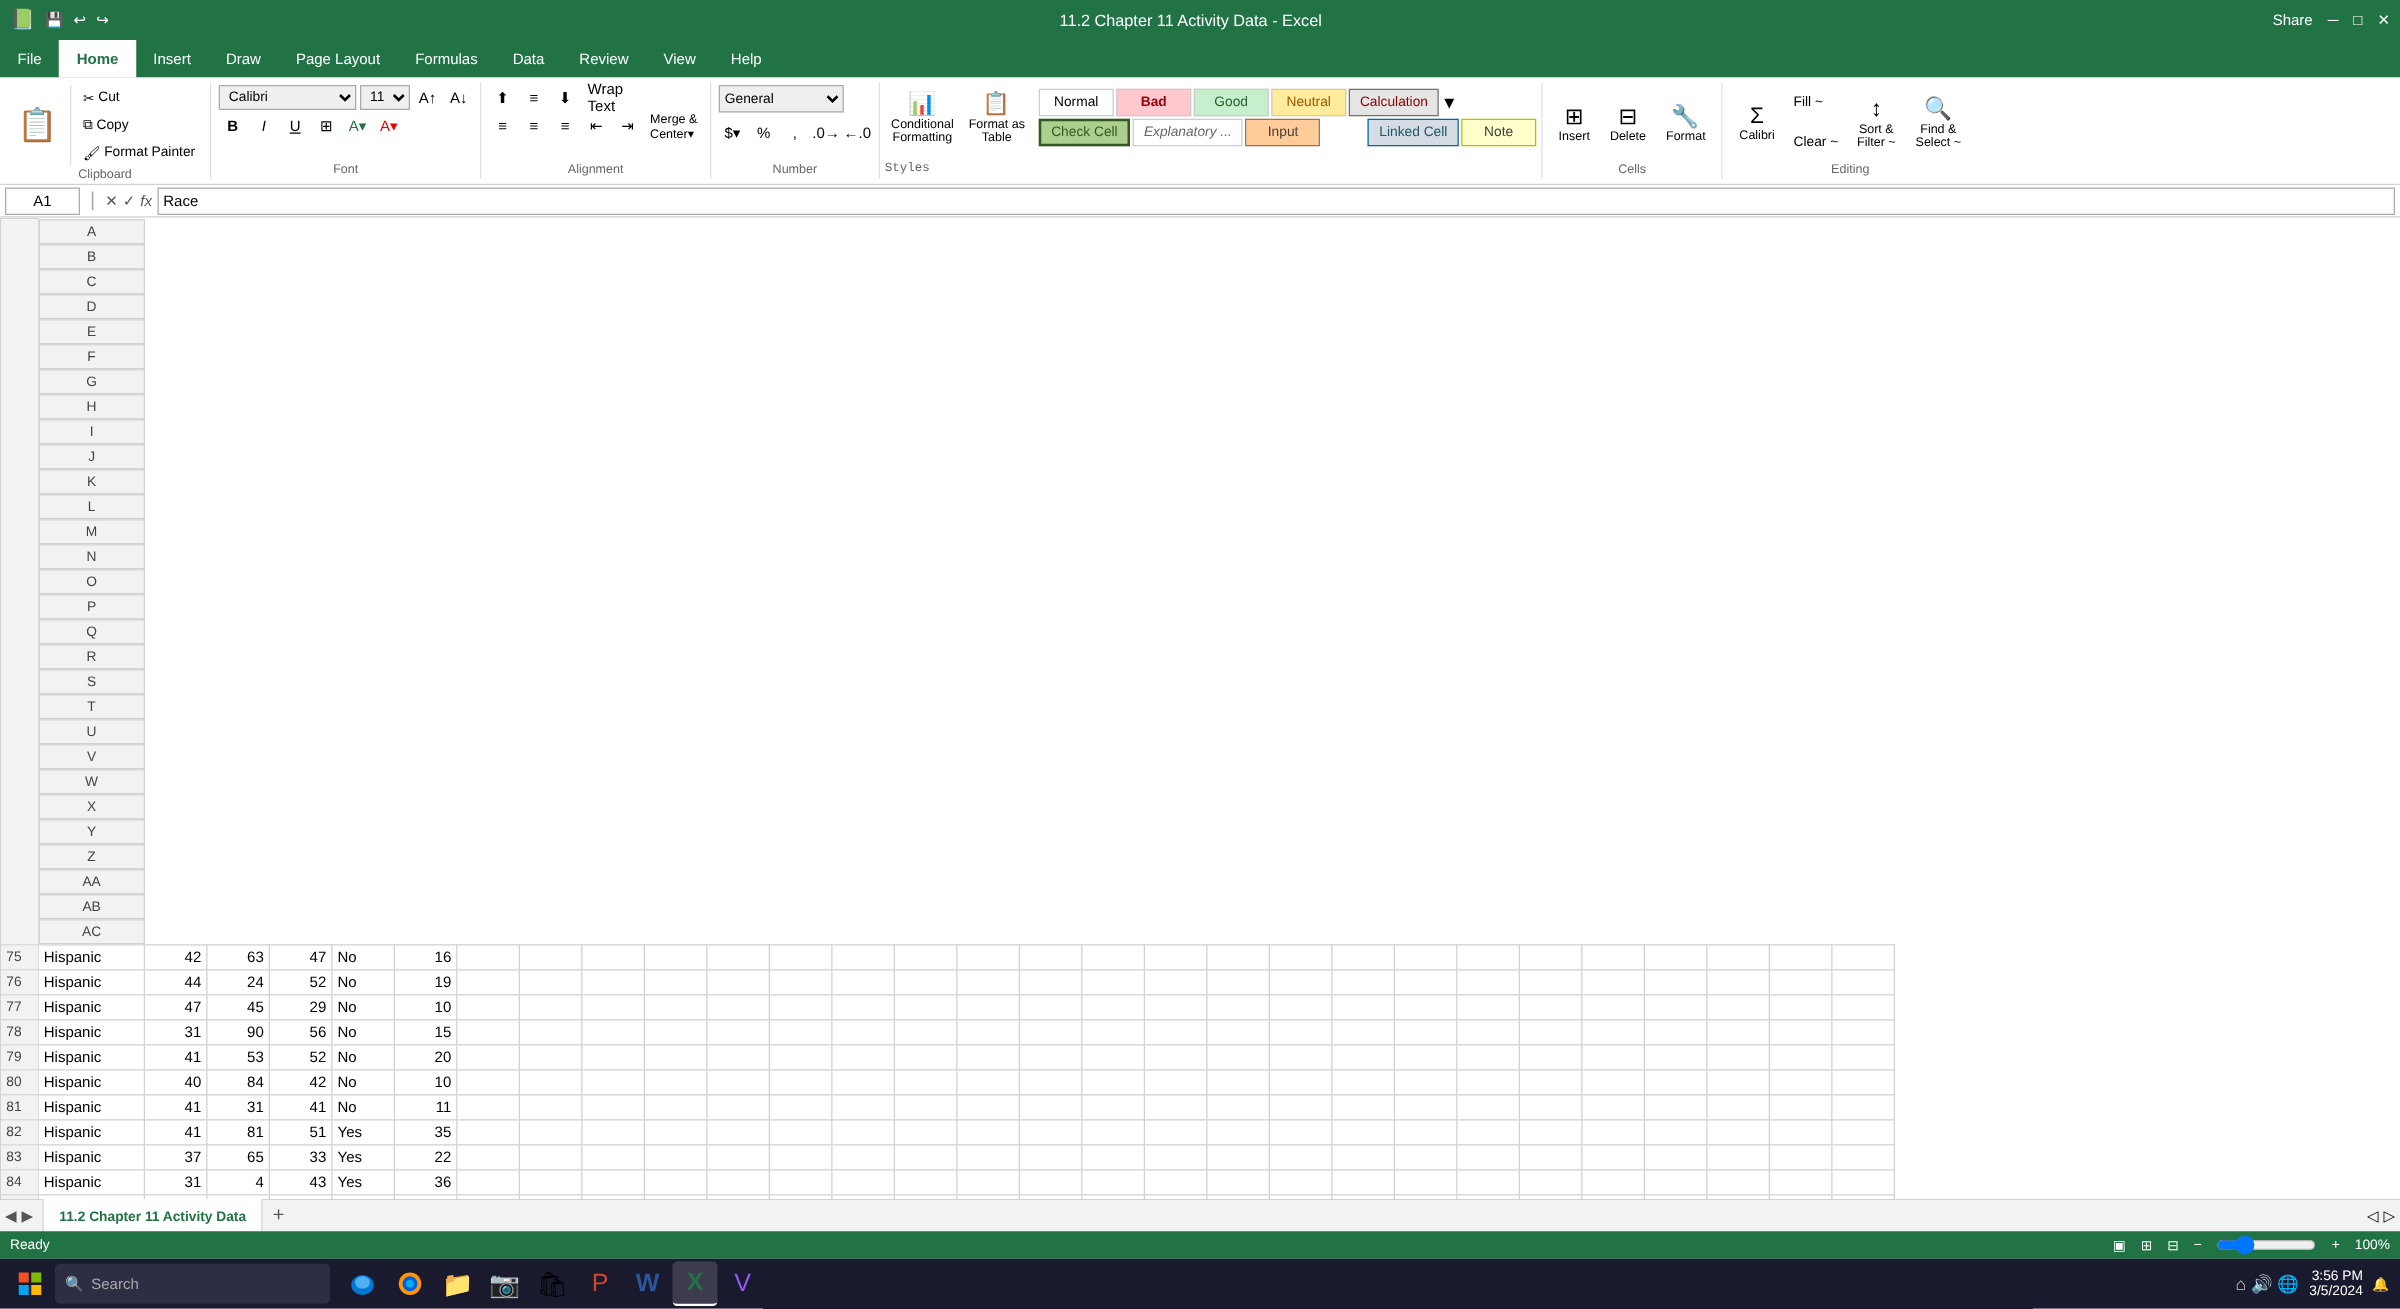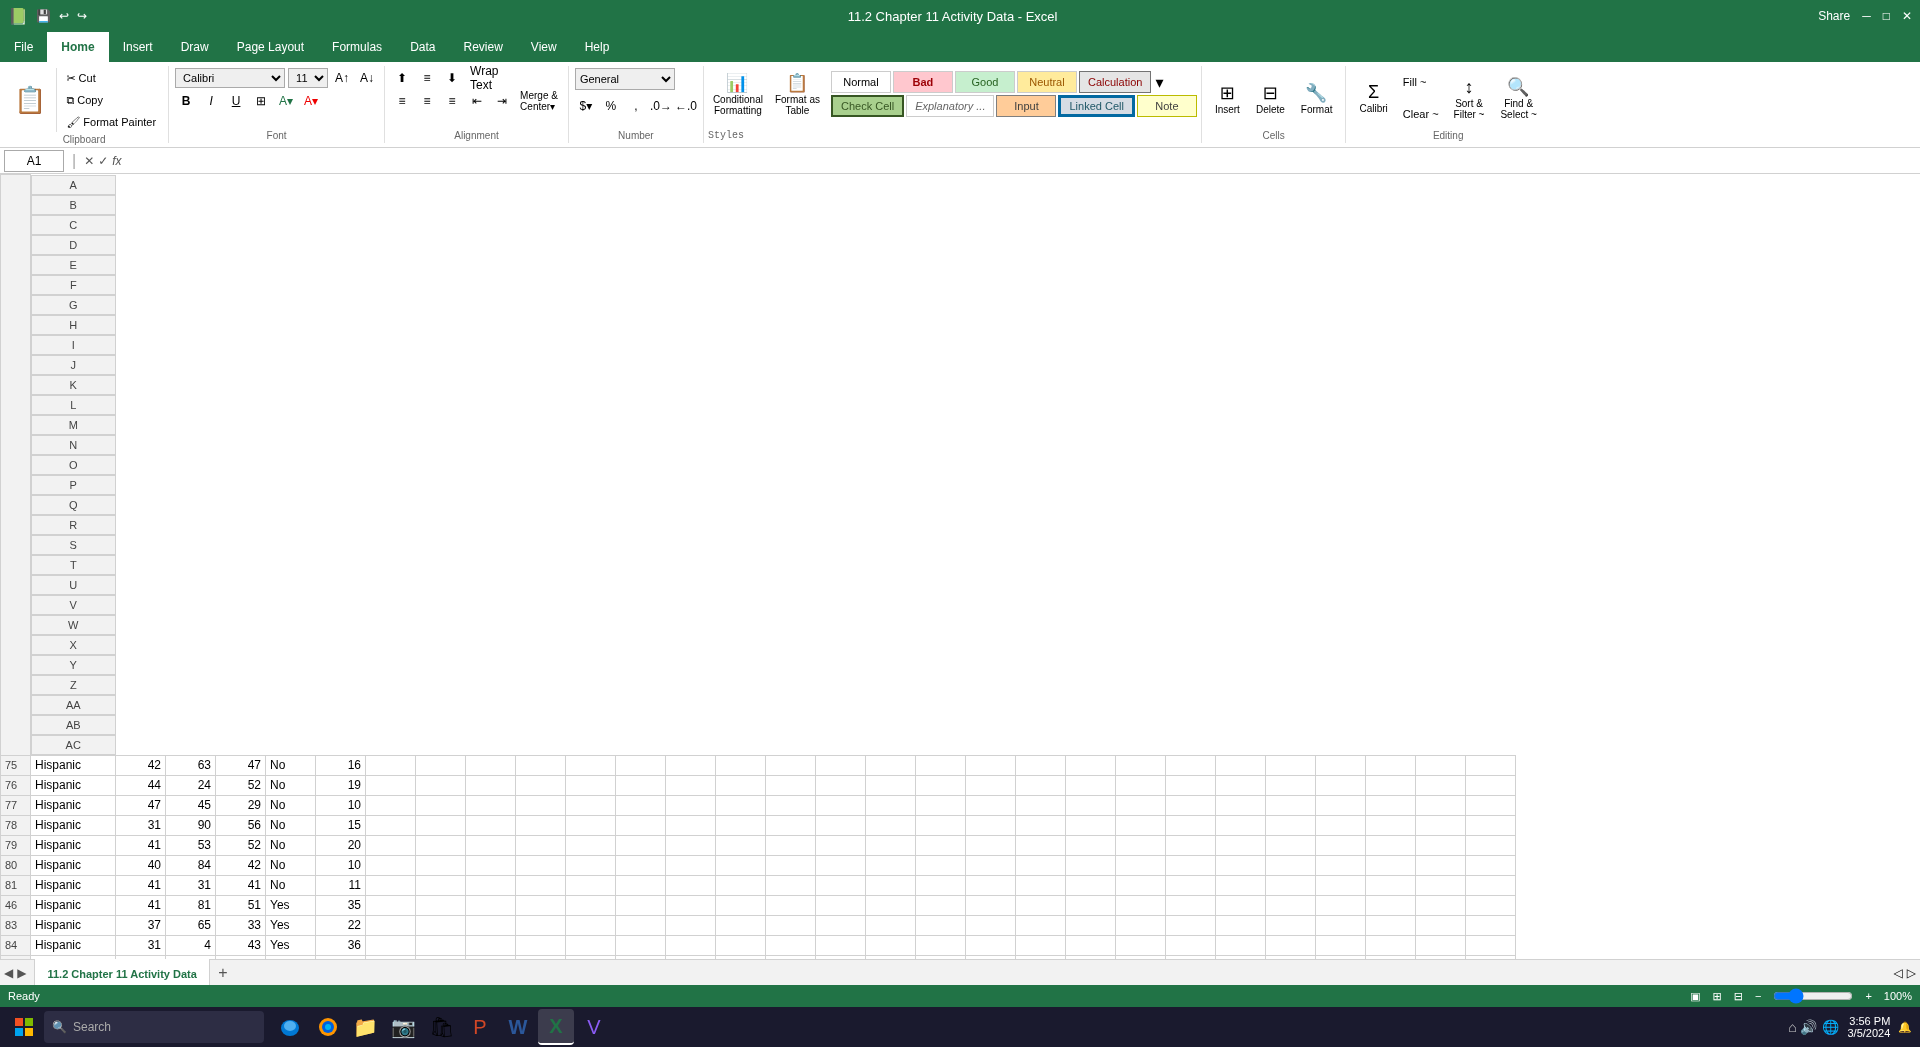--- a/index.html
+++ b/index.html
@@ -186,21 +186,21 @@
       justify-content: center;
     }
     .style-normal { background: #fff; }
     .style-bad { background: #ffc7ce; color: #9c0006; font-weight: bold; }
     .style-good { background: #c6efce; color: #276221; }
     .style-neutral { background: #ffeb9c; color: #9c5700; }
     .style-calculation { background: #e5e5e5; color: #8b0000; border: 1px solid #737373; }
     .style-check-cell { background: #a9d08e; color: #375623; border: 2px solid #375623; }
     .style-explanatory { background: #fff; color: #666; font-style: italic; }
     .style-input { background: #ffcc99; color: #3f3f3f; border: 1px solid #7f7f7f; }
-    .style-linked-cell { background: #d6dce4; color: #215868; border: 3px solid #0369a1; }
+    .style-linked-cell { background: #d6dce4; color: #215868; border: 1px solid #0369a1; margin-left: 36px; }
     .style-note { background: #ffffcc; color: #3f3f3f; border: 1px solid #bbbb00; }
 
     
     .cells-section {
       display: flex;
       flex-direction: column;
       padding: 2px 6px;
       border-right: 1px solid #e0e0e0;
     }
     .editing-section {
@@ -579,20 +579,21 @@
 </div>
 
 <div class="formula-bar">
   <div class="cell-ref-box">A1</div>
   <span class="formula-sep">|</span>
   <div class="formula-icons">
     <span style="cursor:pointer;">✕</span>
     <span style="cursor:pointer;">✓</span>
     <span style="cursor:pointer; font-style:italic;">fx</span>
   </div>
+  <input class="formula-input" value="Race" readonly="" style="">
 </div>
 
 <div class="sheet-container">
   <table class="sheet-table">
     <colgroup>
       <col style="width:30px;">
       <col style="width:85px;">
       <col style="width:50px;">
       <col style="width:50px;">
       <col style="width:50px;">
@@ -875,21 +876,21 @@
           <td></td>
           <td></td>
           <td></td>
           <td></td>
           <td></td>
           <td></td>
           <td></td>
           <td></td>
         </tr>
         <tr>
-          <td class="row-num">46</td>
+          <td class="row-num">82</td>
           <td>Hispanic</td>
           <td class="num">41</td>
           <td class="num">81</td>
           <td class="num">51</td>
           <td>Yes</td>
           <td class="num">35</td>
           <td></td>
           <td></td>
           <td></td>
           <td></td>

